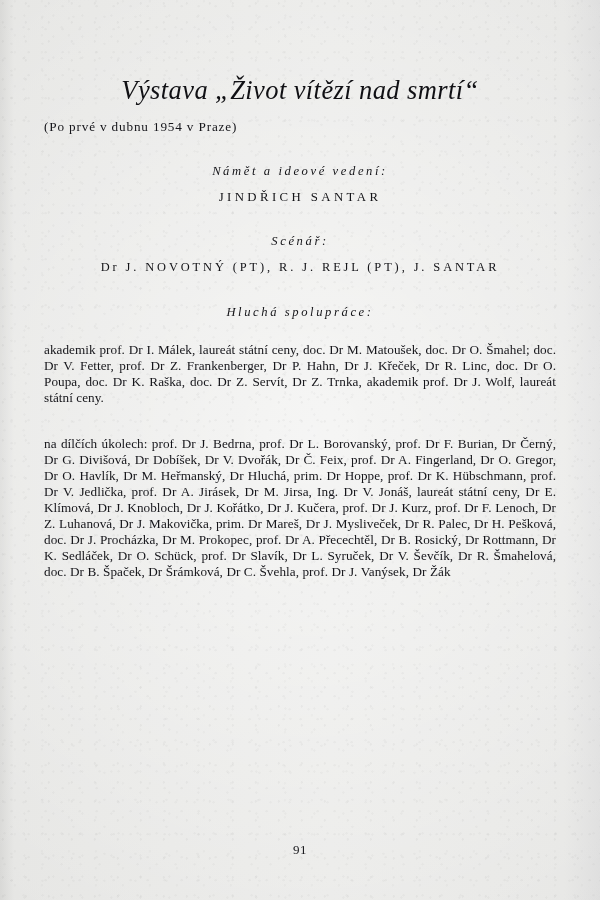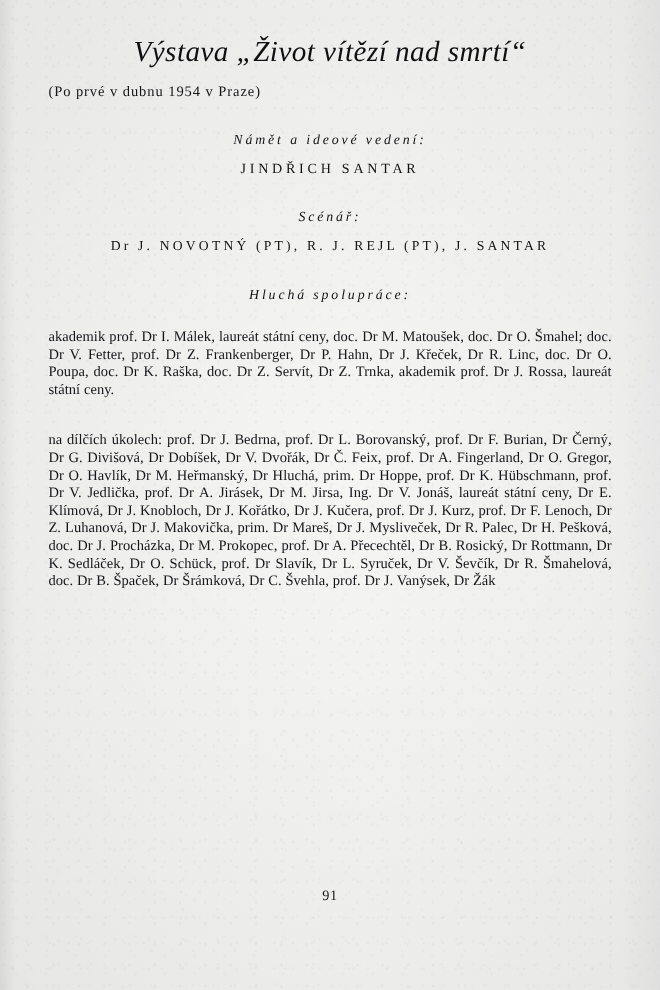--- a/index.html
+++ b/index.html
@@ -44,21 +44,21 @@
     position: absolute;
     left: 44px;
     top: 0;
     width: 512px;
     height: 900px;
   }
 
   
   .title {
     margin: 0;
-    padding-top: 32px;
+    padding-top: 76px;
     text-align: center;
     font-style: italic;
     font-weight: 400;
     font-size: 26.5px;
     line-height: 1.12;
     letter-spacing: .4px;
     color: #101014;
   }
   .subtitle {
     margin: 0;
@@ -114,21 +114,21 @@
   }
   .para.tight-lead { padding-top: 9px; }
   .p-ukoly  { padding-top: 17px; }
   .p-final  { padding-top: 18px; }
   .para.lastline-left { text-align-last: left; }
 
   
   .folio {
     position: absolute;
     left: 0;
-    top: 806px;
+    top: 842px;
     width: 512px;
     text-align: center;
     font-size: 13px;
     letter-spacing: .5px;
     color: #18181c;
   }
 </style>
 </head>
 <body>
 
@@ -145,21 +145,21 @@
       <div class="credit-label">Námět a ideové vedení:</div>
       <div class="credit-value">JINDŘICH SANTAR</div>
     </div>
 
     <div class="credit-block b-scenar">
       <div class="credit-label">Scénář:</div>
       <div class="credit-value">Dr J. NOVOTNÝ (PT), R. J. REJL (PT), J. SANTAR</div>
     </div>
 
     <div class="sec-head s-vedecka">Hluchá spolupráce:</div>
-    <p class="para tight-lead lastline-left">akademik prof. Dr I. Málek, laureát státní ceny, doc. Dr M. Matoušek, doc. Dr O. Šmahel; doc. Dr V. Fetter, prof. Dr Z. Frankenberger, Dr P. Hahn, Dr J. Křeček, Dr R. Linc, doc. Dr O. Poupa, doc. Dr K. Raška, doc. Dr Z. Servít, Dr Z. Trnka, akademik prof. Dr J. Rossa, laureát státní ceny.</p>
+    <p class="para tight-lead lastline-left">akademik prof. Dr I. Málek, laureát státní ceny, doc. Dr M. Matoušek, doc. Dr O. Šmahel; doc. Dr V. Fetter, prof. Dr Z. Frankenberger, Dr P. Hahn, Dr J. Křeček, Dr R. Linc, doc. Dr O. Poupa, doc. Dr K. Raška, doc. Dr Z. Servít, Dr Z. Trnka, akademik prof. Dr J. Wolf, laureát státní ceny.</p>
 
 
     <p class="para p-ukoly lastline-left">na dílčích úkolech: prof. Dr J. Bedrna, prof. Dr L. Borovanský, prof. Dr F. Burian, Dr Černý, Dr G. Divišová, Dr Dobíšek, Dr V. Dvořák, Dr Č. Feix, prof. Dr A. Fingerland, Dr O. Gregor, Dr O. Havlík, Dr M. Heřmanský, Dr Hluchá, prim. Dr Hoppe, prof. Dr K. Hübschmann, prof. Dr V. Jedlička, prof. Dr A. Jirásek, Dr M. Jirsa, Ing. Dr V. Jonáš, laureát státní ceny, Dr E. Klímová, Dr J. Knobloch, Dr J. Kořátko, Dr J. Kučera, prof. Dr J. Kurz, prof. Dr F. Lenoch, Dr Z. Luhanová, Dr J. Makovička, prim. Dr Mareš, Dr J. Mysliveček, Dr R. Palec, Dr H. Pešková, doc. Dr J. Procházka, Dr M. Prokopec, prof. Dr A. Přecechtěl, Dr B. Rosický, Dr Rottmann, Dr K. Sedláček, Dr O. Schück, prof. Dr Slavík, Dr L. Syruček, Dr V. Ševčík, Dr R. Šmahelová, doc. Dr B. Špaček, Dr Šrámková, Dr C. Švehla, prof. Dr J. Vanýsek, Dr Žák</p>
 
 
     <div class="folio">91</div>
   </div>
 </div>
 
 </body></html>

